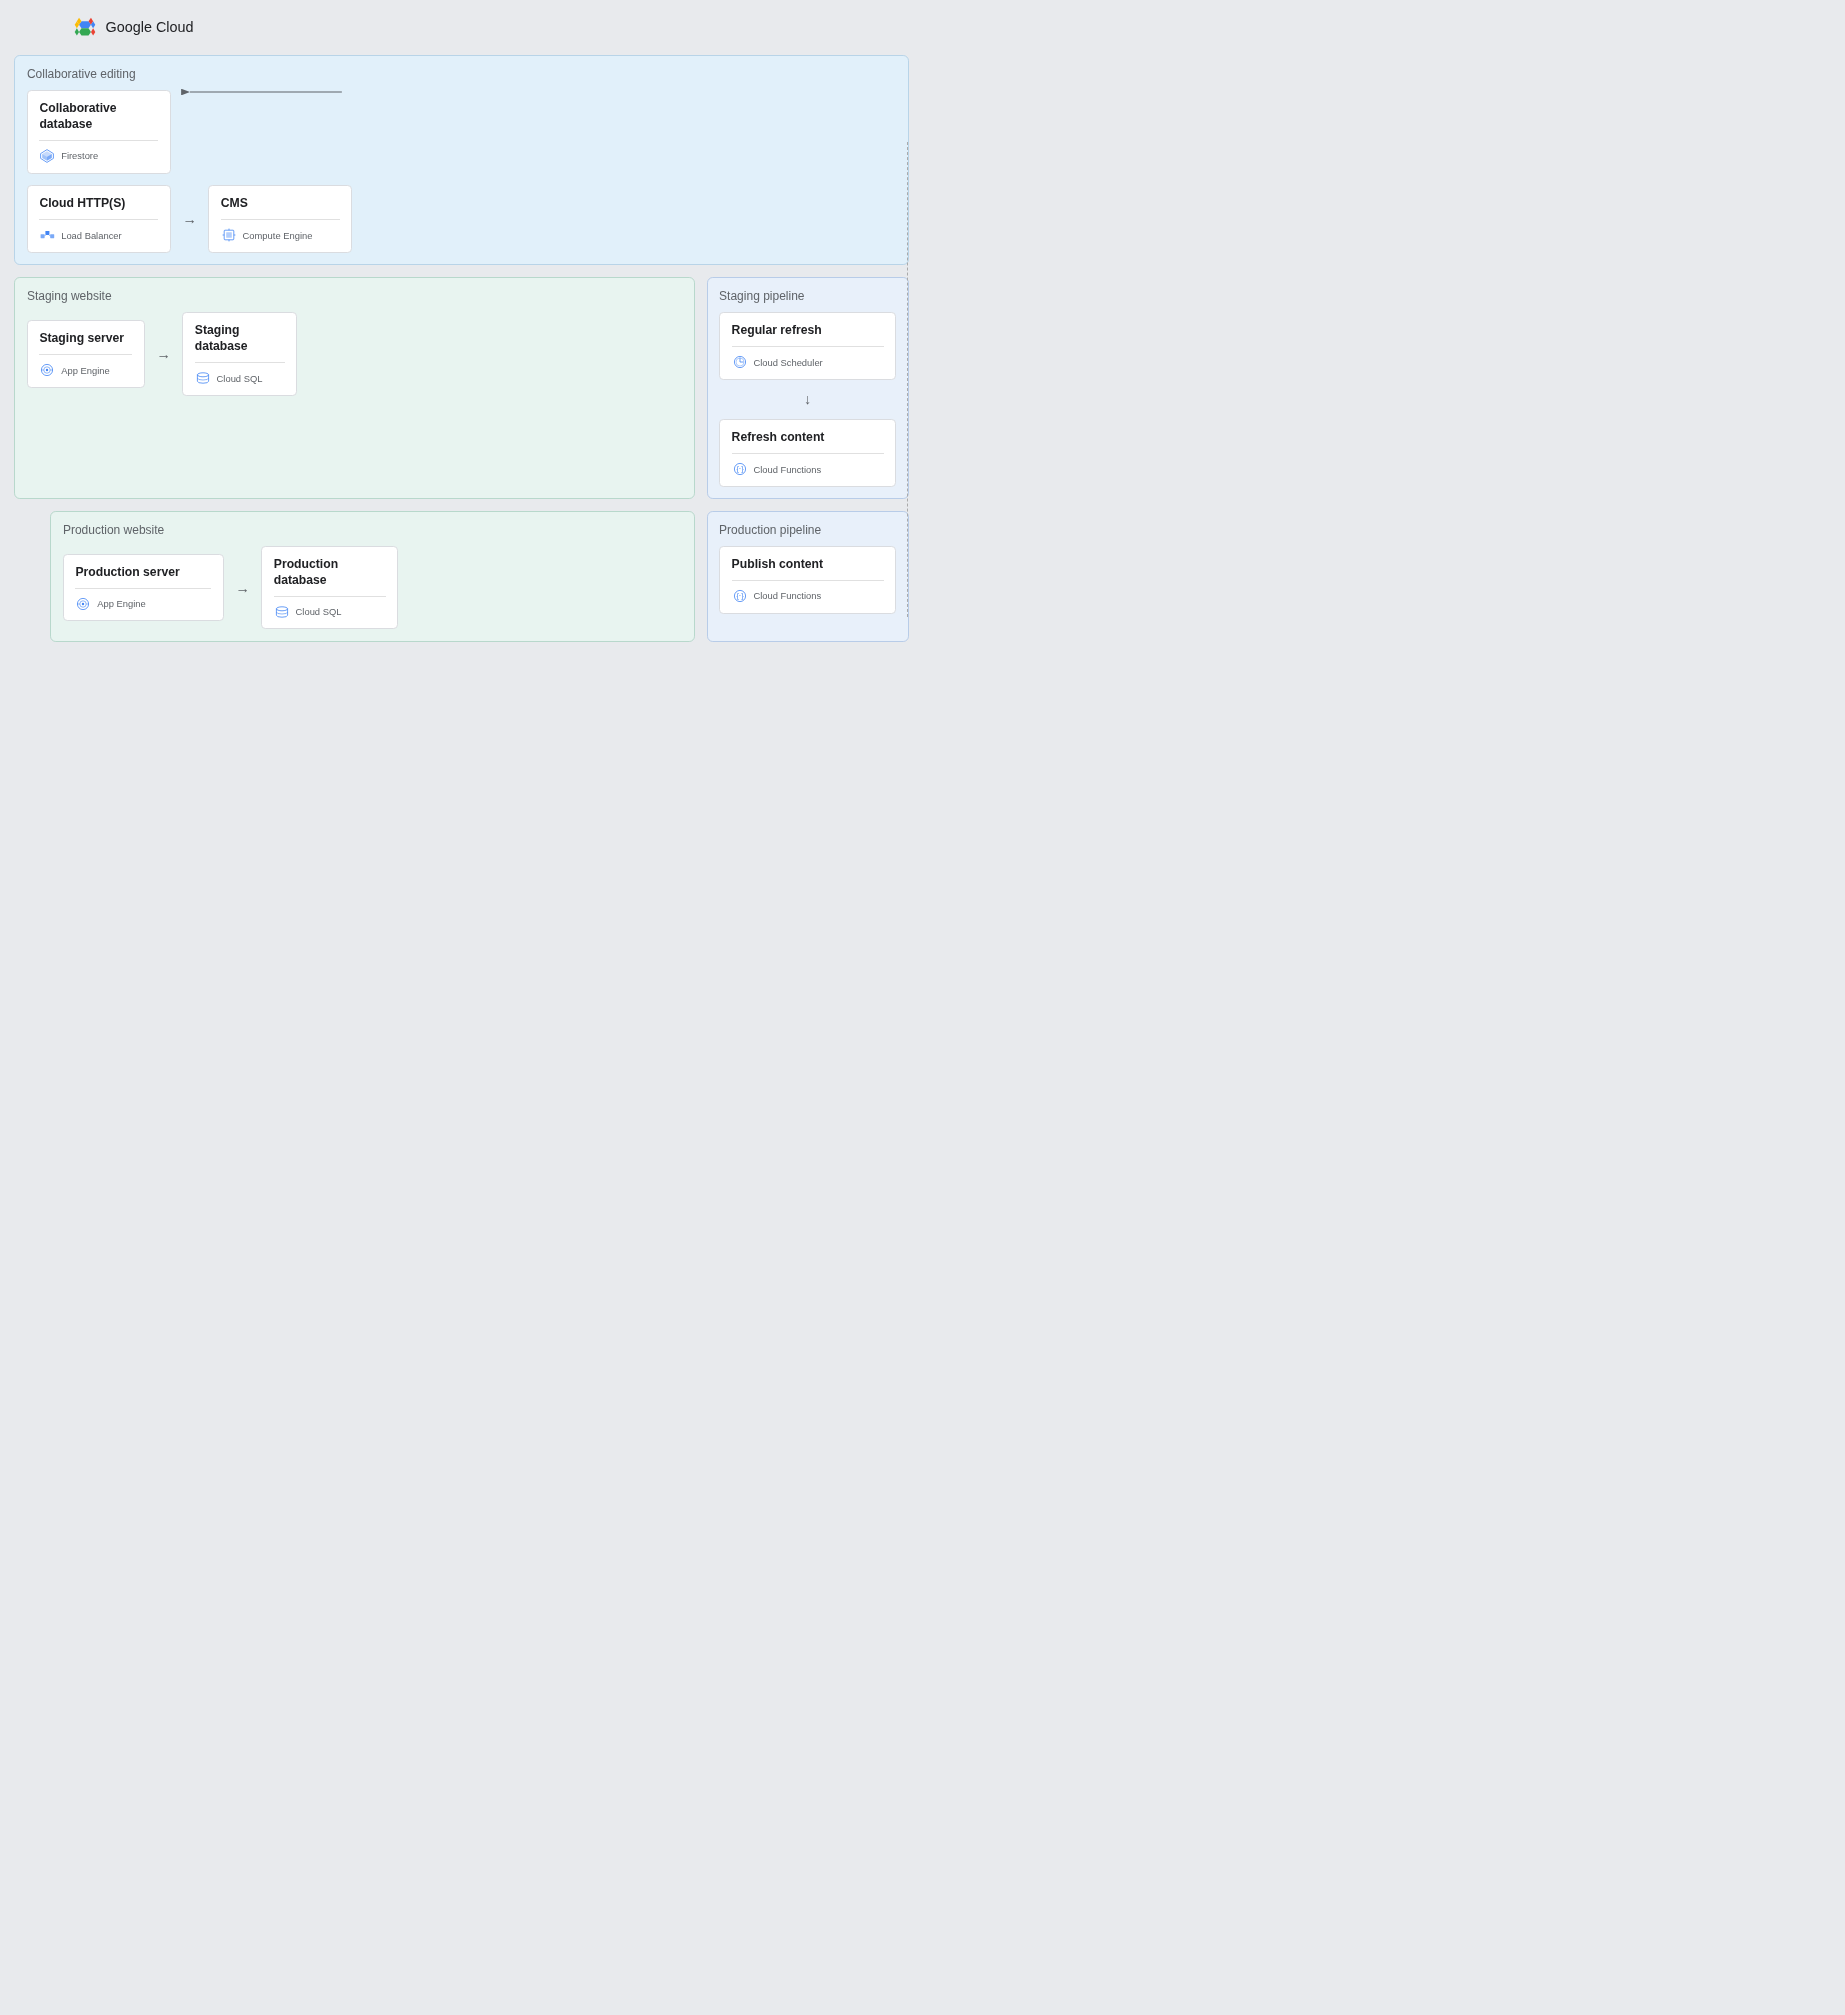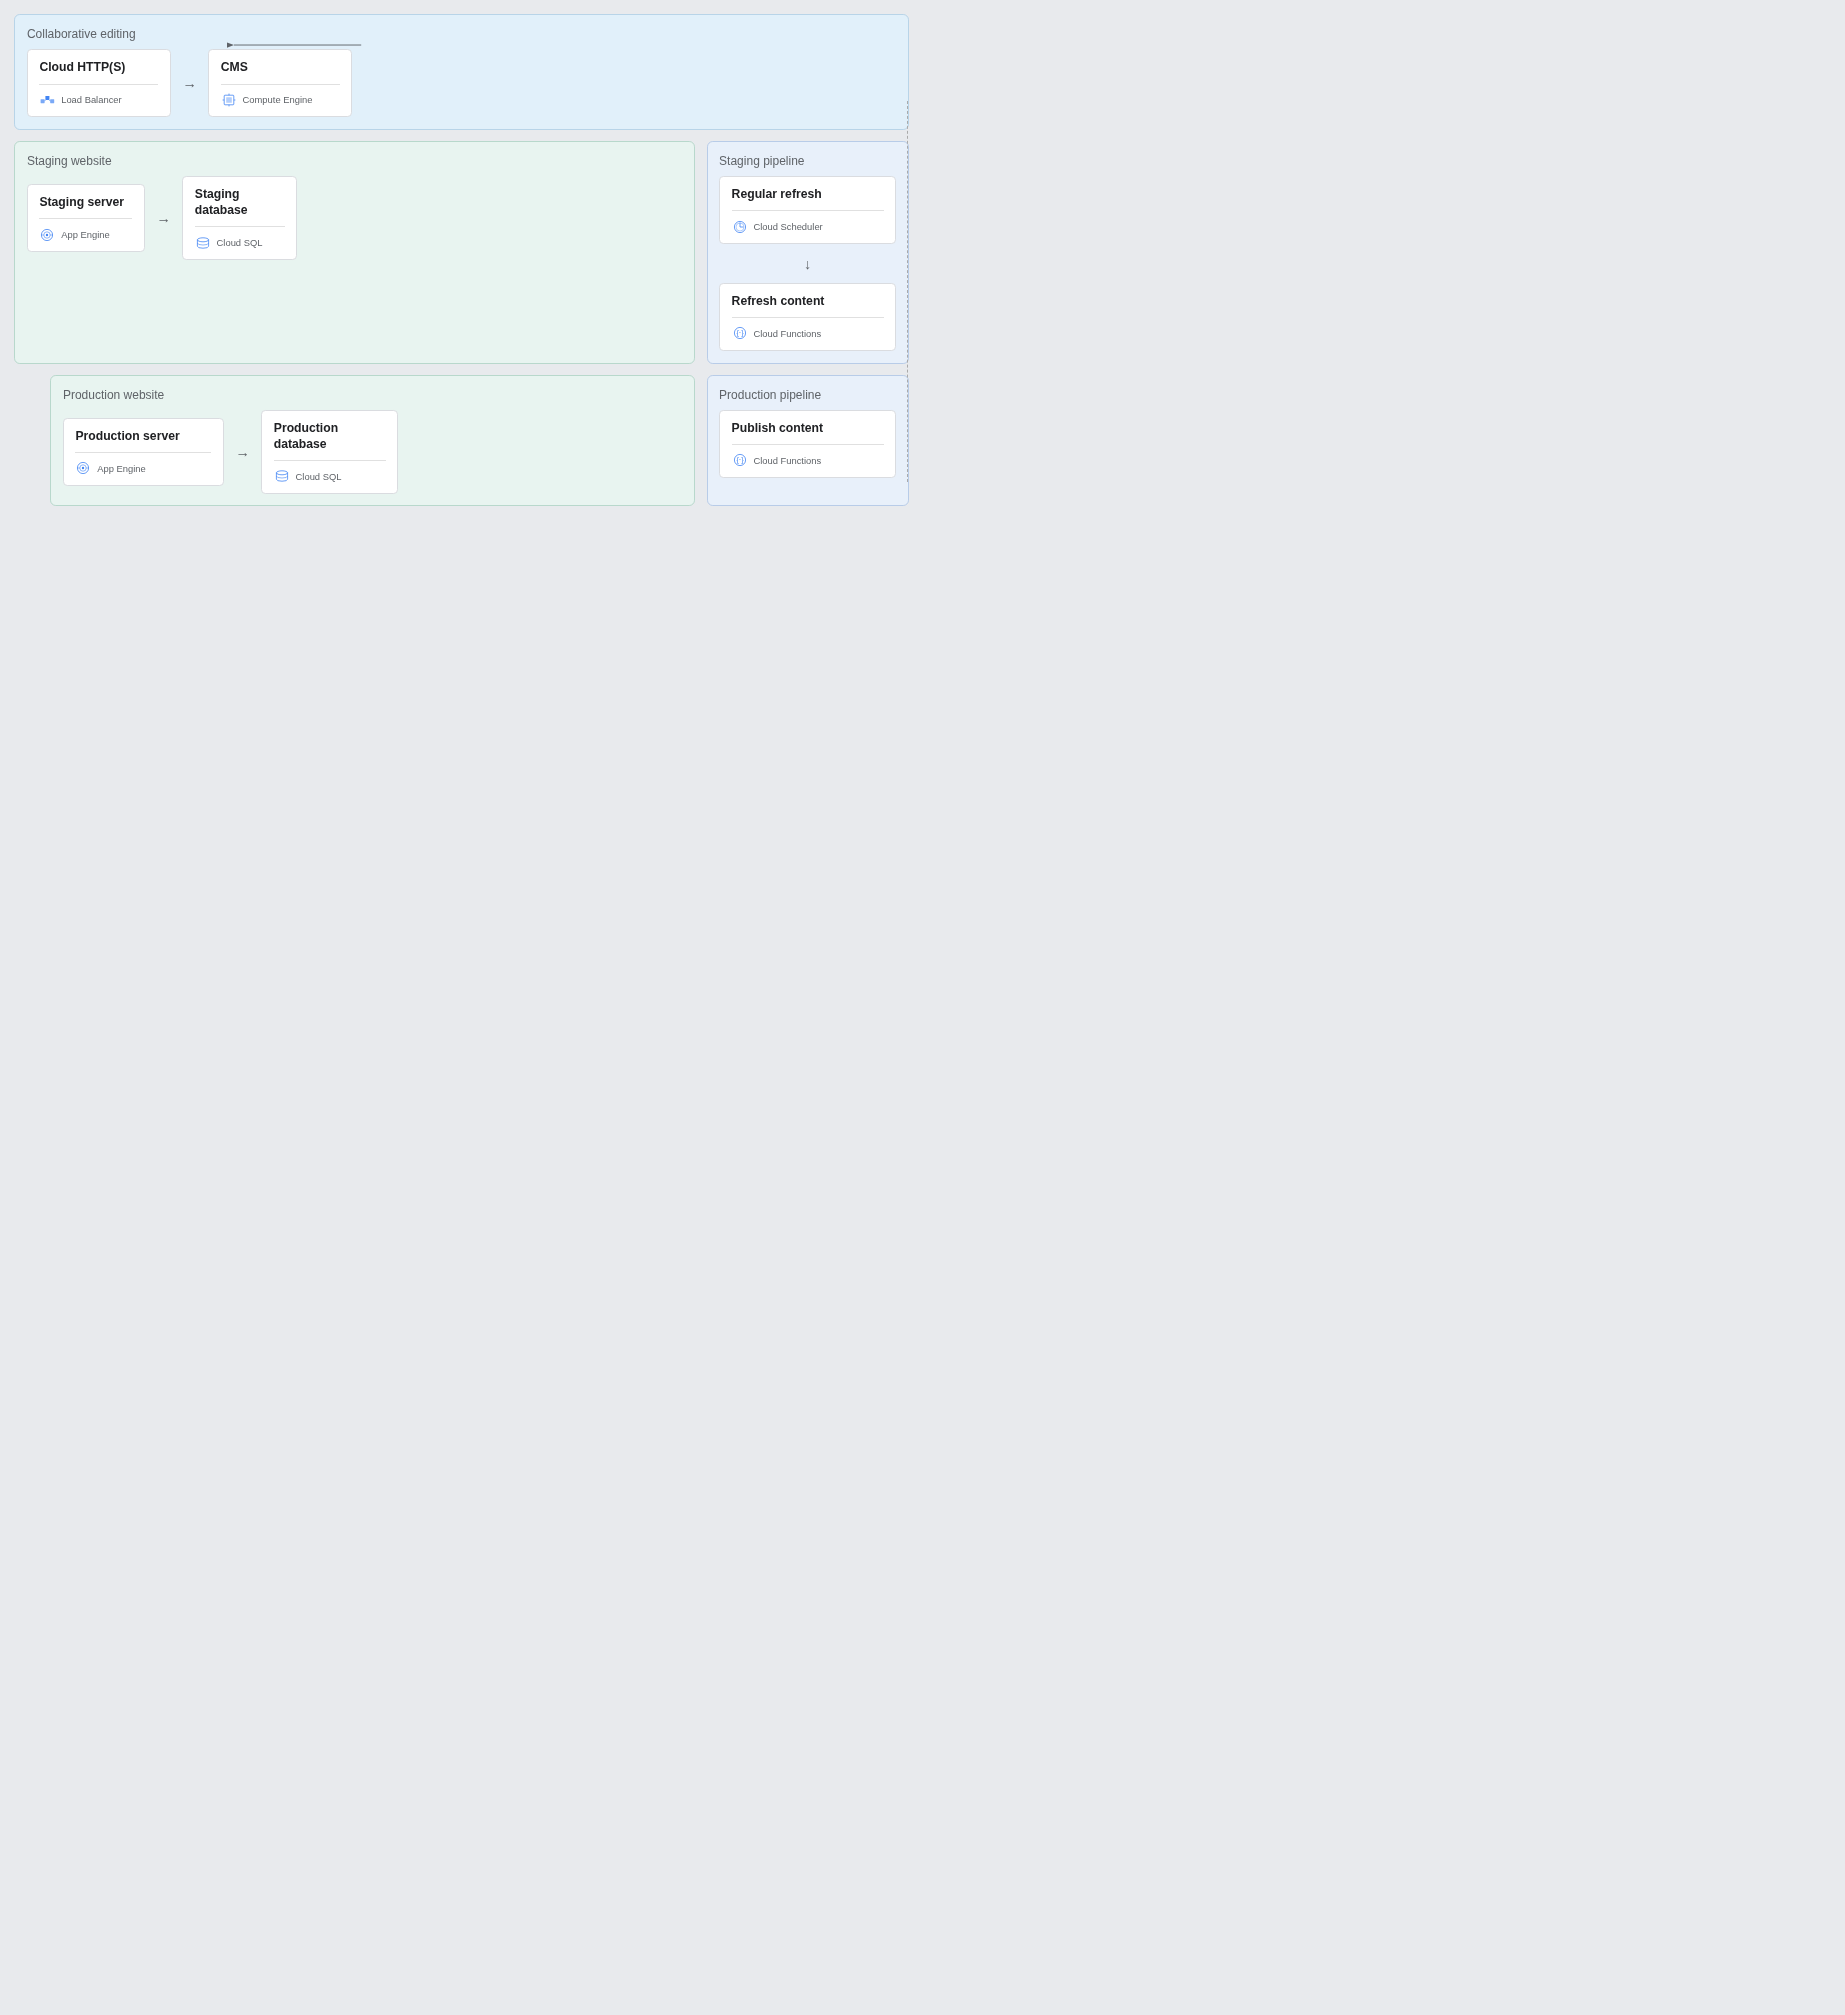--- a/index.html
+++ b/index.html
@@ -205,29 +205,59 @@
       color: #5f6368;
       font-size: 14.4px;
     }
 
   </style>
 </head>
 <body>
 
 <div class="page">
 
+  <div class="logo-area">
+
+    <svg class="gc-logo" viewBox="0 0 48 48" xmlns="http://www.w3.org/2000/svg">
+      <path fill="#4285F4" d="M30.5 13.5H17.5L13 20l4.5 6.5h13L35 20z"></path>
+      <path fill="#EA4335" d="M30.5 13.5L35 20l4-6.5L35 7z"></path>
+      <path fill="#FBBC05" d="M17.5 13.5L13 7l-4 6.5L13 20z"></path>
+      <path fill="#34A853" d="M17.5 26.5L13 33l4.5 6.5h13L35 33l-4.5-6.5z"></path>
+      <path fill="#4285F4" d="M35 20l4 6.5L43 20l-4-6.5z"></path>
+      <path fill="#EA4335" d="M35 33l4-6.5L43 33l-4 6.5z"></path>
+      <path fill="#FBBC05" d="M13 20l-4 6.5L5 20l4-6.5z"></path>
+      <path fill="#34A853" d="M13 33l-4-6.5L5 33l4 6.5z"></path>
+    </svg>
+    <span class="gc-text">Google Cloud</span>
+  </div>
 
   <div style="display:flex; gap:0; position:relative;">
 
 
     <div class="content-area" style="position:relative;">
 
       <div class="section-box collab-section" style="position:relative;">
         <div class="section-label">Collaborative editing</div>
 
+        <div style="display:flex; align-items:flex-start; gap:11.5px; margin-bottom:11.5px;">
+
+          <div class="service-card" style="width:144px;">
+            <div class="service-card-title">Collaborative database</div>
+            <div class="service-card-subtitle">
+
+              <svg class="svc-icon" viewBox="0 0 40 40" xmlns="http://www.w3.org/2000/svg">
+                <path d="M20 4 L36 14 L36 26 L20 36 L4 26 L4 14 Z" fill="none" stroke="#4285F4" stroke-width="2"></path>
+                <path d="M20 8 L32 15 L20 22 L8 15 Z" fill="#4285F4" opacity="0.3"></path>
+                <path d="M8 15 L8 25 L20 32 L20 22 Z" fill="#4285F4" opacity="0.5"></path>
+                <path d="M32 15 L32 25 L20 32 L20 22 Z" fill="#4285F4" opacity="0.7"></path>
+              </svg>
+              <span>Firestore</span>
+            </div>
+          </div>
+        </div>
 
         <div class="cards-row">
 
           <div class="service-card" style="width:144px;">
             <div class="service-card-title">Cloud HTTP(S)</div>
             <div class="service-card-subtitle">
 
               <svg class="svc-icon" viewBox="0 0 40 40" xmlns="http://www.w3.org/2000/svg">
                 <rect x="4" y="18" width="10" height="10" rx="1" fill="#4285F4" opacity="0.7"></rect>
                 <rect x="16" y="10" width="10" height="10" rx="1" fill="#4285F4"></rect>

